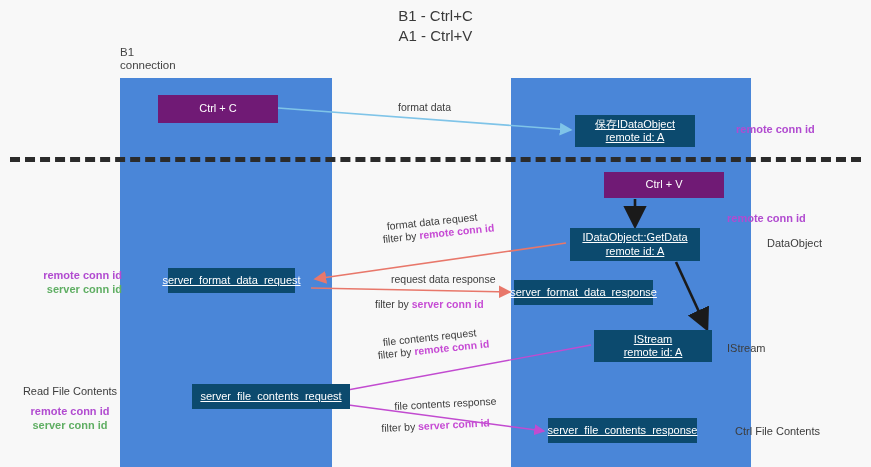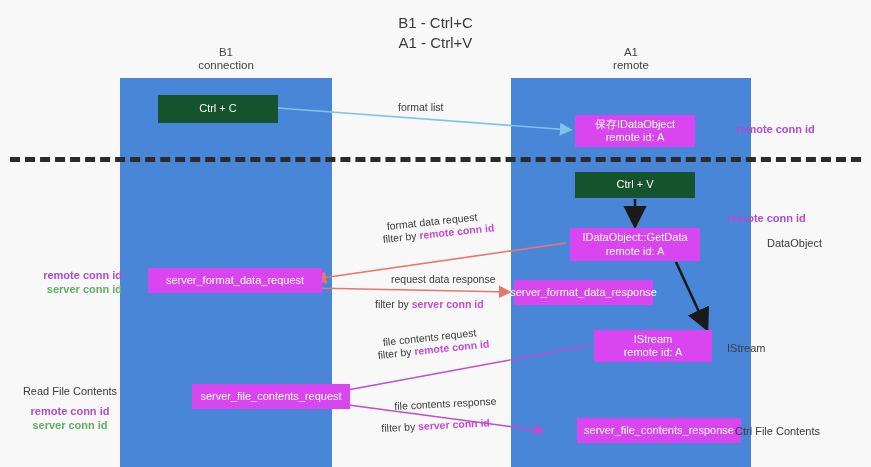--- a/index.html
+++ b/index.html
@@ -13,31 +13,30 @@
     height: 467px;
     background: #f8f8f8;
     overflow: hidden;
     font-family: "Liberation Sans", sans-serif;
     color: #3c3c3c;
   }
   .abs { position: absolute; }
 
   
   #title {
-    left: 0; top: 13px; width: 871px;
+    left: 0; top: 6px; width: 871px;
     text-align: center;
     font-size: 15px;
     line-height: 20px;
     color: #3a3a3a;
     white-space: pre-line;
   }
 
   
   .lane-head {
-    text-align: center;
     font-size: 11.5px;
     line-height: 13px;
     color: #444;
     white-space: pre-line;
   }
   #head-b1 { left: 120px; top: 46px; width: 212px; }
   #head-a1 { left: 511px; top: 46px; width: 240px; }
 
   
   .lane {
@@ -61,32 +60,32 @@
     font-size: 11px;
     line-height: 13.5px;
     color: #ffffff;
     display: flex;
     flex-direction: column;
     align-items: center;
     justify-content: center;
     white-space: pre-line;
     padding: 2px 4px;
   }
-  .node.green { background: #14532d; }
-  .node.orange { background: #d946ef; }
+  .node.green { background: #701a75; }
+  .node.orange { background: #0c4a6e; text-decoration: underline; }
 
   #n-ctrlc   { left: 158px; top: 95px;  width: 120px; height: 28px; }
   #n-dataobj { left: 575px; top: 115px; width: 120px; height: 32px; }
-  #n-ctrlv   { left: 575px; top: 172px; width: 120px; height: 26px; }
+  #n-ctrlv   { left: 604px; top: 172px; width: 120px; height: 26px; }
   #n-getdata { left: 570px; top: 228px; width: 130px; height: 33px; }
-  #n-sfdreq  { left: 148px; top: 268px; width: 174px; height: 25px; }
+  #n-sfdreq  { left: 168px; top: 268px; width: 127px; height: 25px; }
   #n-sfdres  { left: 514px; top: 280px; width: 139px; height: 25px; }
   #n-istream { left: 594px; top: 330px; width: 118px; height: 32px; }
   #n-sfcreq  { left: 152px; top: 384px; width: 158px; height: 25px; margin-left: 40px; }
-  #n-sfcres  { left: 577px; top: 418px; width: 164px; height: 25px; }
+  #n-sfcres  { left: 548px; top: 418px; width: 149px; height: 25px; }
 
   
   .ann {
     font-size: 11px;
     line-height: 14px;
   }
   .ann .purple { color: #b14bd0; font-weight: bold; }
   .ann .green  { color: #5fae63; font-weight: bold; }
   .ann .plain  { color: #3c3c3c; }
 
@@ -129,22 +128,20 @@
 </head>
 <body>
 
 <div id="page">
 
   <div class="abs" id="title">B1 - Ctrl+C
 A1 - Ctrl+V</div>
 
   <div class="abs lane-head" id="head-b1">B1
 connection</div>
-  <div class="abs lane-head" id="head-a1">A1
-remote</div>
 
   <div class="abs lane" id="lane-b1"></div>
   <div class="abs lane" id="lane-a1"></div>
 
   <svg class="abs" id="arrows" viewBox="0 0 871 467">
     <defs>
       <marker id="ah-blue" markerWidth="8" markerHeight="8" refX="7" refY="4" orient="auto">
         <path d="M0,0 L8,4 L0,8 z" fill="#7fc4e8"></path>
       </marker>
       <marker id="ah-red" markerWidth="8" markerHeight="8" refX="7" refY="4" orient="auto">
@@ -181,21 +178,21 @@
   <div class="abs node green" id="n-ctrlv">Ctrl + V</div>
   <div class="abs node orange" id="n-getdata">IDataObject::GetData
 remote id: A</div>
   <div class="abs node orange" id="n-sfdreq">server_format_data_request</div>
   <div class="abs node orange" id="n-sfdres">server_format_data_response</div>
   <div class="abs node orange" id="n-istream">IStream
 remote id: A</div>
   <div class="abs node orange" id="n-sfcreq">server_file_contents_request</div>
   <div class="abs node orange" id="n-sfcres">server_file_contents_response</div>
 
-  <div class="abs flow-label" id="fl-formatlist">format list</div>
+  <div class="abs flow-label" id="fl-formatlist">format data</div>
 
   <div class="abs flow-label" id="fl-fdreq">format data request</div>
   <div class="abs flow-label" id="fl-fdreq2">
     <span>filter by </span><span class="hl-purple">remote conn id</span>
   </div>
 
   <div class="abs flow-label" id="fl-fdres">request data response</div>
   <div class="abs flow-label" id="fl-fdres2">
     <span>filter by </span><span class="hl-purple">server conn id</span>
   </div>

